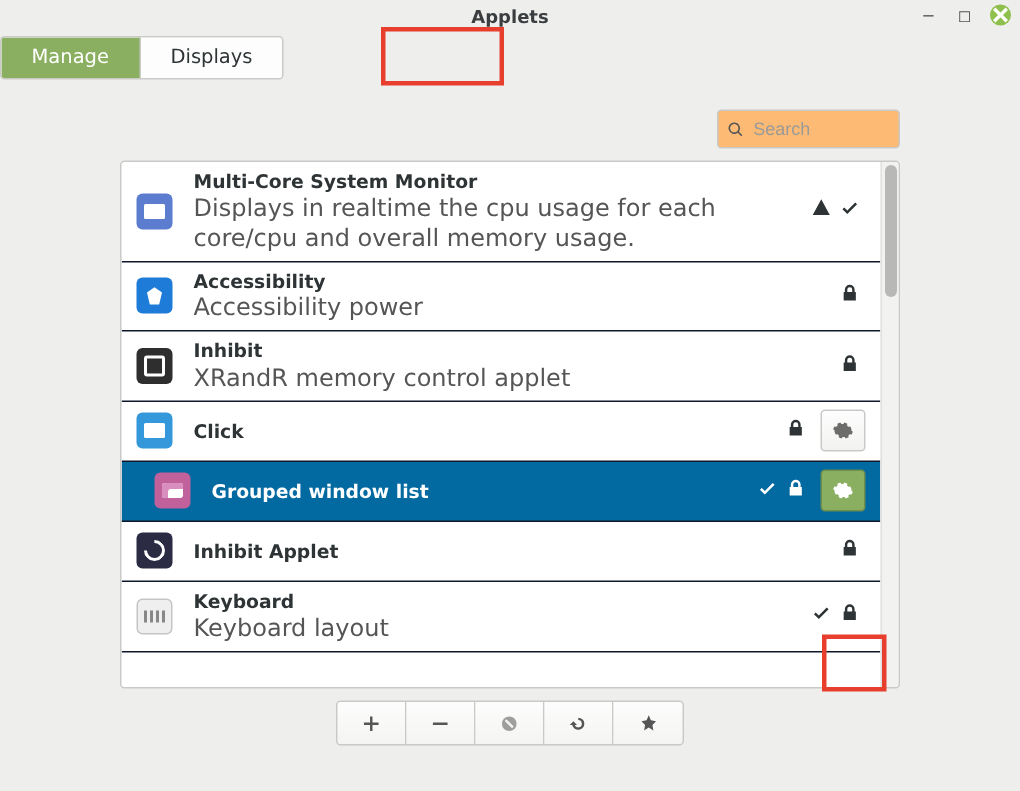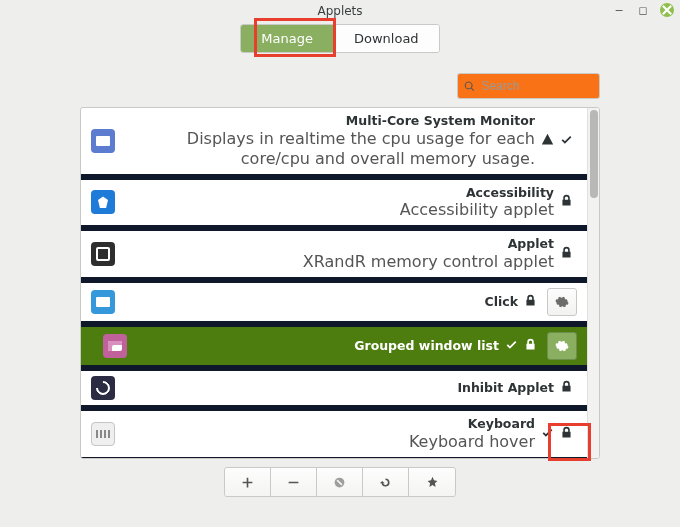--- a/index.html
+++ b/index.html
@@ -13,31 +13,31 @@
     overflow: hidden;
     position: relative;
   }
 
   
   .titlebar {
     height: 22px;
     display: flex; align-items: center; justify-content: center;
     position: relative;
   }
-  .titlebar .title { font-weight: 400; font-size: 12px; color: #3b3e40;}
+  .titlebar .title { font-weight: 700; font-size: 12px; color: #3b3e40;}
   .win-controls {
     position: absolute; right: 6px; top: 3px;
     display: flex; gap: 10px; align-items: center;
   }
   .win-btn { width: 14px; height: 14px; display:flex; align-items:center; justify-content:center; color:#555; font-size:11px;}
   .win-close { width:14px; height:14px; border-radius:50%; background:#8fbf4d; display:flex; align-items:center; justify-content:center; color:#fff; font-size:9px;}
 
   
   .tabs-row {
-    display:flex; justify-content:center; align-items:center;
+    display:flex; align-items:center;
     padding-top: 2px; padding-bottom: 14px;
     position: relative;
   }
   .tabs {
     display:flex;
     border:1px solid #c9c9c7;
     border-radius:3px;
     overflow:hidden;
     background:#fff;
   }
@@ -56,24 +56,24 @@
   .highlight-box {
     position:absolute;
     border:3px solid #e83e2e;
     pointer-events:none;
   }
   .hl-tabs { left:254px; top:18px; width:82px; height:39px; }
 
   
   .search-row { display:flex; justify-content:flex-end; padding: 6px 80px 8px 80px;}
   .search {
-    width: 143px; height:26px;
-    border:1px solid #c9c9c7;
-    border-radius:3px;
-    background:#f97316;
+    width: 122px; height:26px;
+    border:1px solid #c9c9c7;
+    border-radius:3px;
+    background:#fdba74;
     display:flex; align-items:center;
     padding:0 6px;
     color:#888;
   }
   .search svg { width:13px; height:13px; fill:#555; margin-right:4px;}
   .search input {
     border:none; outline:none; width:100%; font-size:12px;
     color:#2e3436; background:transparent;
   }
   .search input::placeholder { color:#9a9a98; }
@@ -88,24 +88,23 @@
     display:flex;
     overflow:hidden;
   }
   .list { flex:1; overflow:hidden; }
   .scrollbar { width:12px; background:#f2f2f0; border-left:1px solid #e0e0de; position:relative;}
   .scrollbar .thumb { position:absolute; left:2px; top:2px; width:8px; height:88px; background:#b8b8b6; border-radius:4px;}
 
   .row {
     display:flex; align-items:center;
     padding: 5px 10px 5px 10px;
-    border-bottom:6px solid #0f172a;
+    border-bottom:1px solid #0f172a;
     min-height: 40px;
     position:relative;
-    text-align:right;
   }
   .row .icon-box {
     width:24px; height:24px;
     margin-right:14px;
     flex-shrink:0;
     display:flex; align-items:center; justify-content:center;
     border-radius:4px;
   }
   .row .texts { flex:1; min-width:0;}
   .row .title-t { font-weight:700; font-size:12.5px; line-height:1.25; }
@@ -115,21 +114,21 @@
     width:30px; height:28px;
     border:1px solid #c9c9c7;
     border-radius:3px;
     display:flex; align-items:center; justify-content:center;
     background:linear-gradient(#fdfdfd,#f2f2f0);
     margin-left:6px;
     flex-shrink:0;
   }
   .row .cfg-btn svg { width:14px; height:14px; fill:#6c6c6a;}
   .row.selected {
-    background:#4d7c0f;
+    background:#0369a1;
     color:#fff;
     padding-left:22px;
   }
   .row.selected .desc { color:#f4f9ee; }
   .row.selected .cfg-btn { border-color:#6e8e4c; background:#8aaf60;}
   .row.selected .cfg-btn svg { fill:#fff; }
   .row.selected .status svg { fill:#fff; }
   .row .status svg { width:13px; height:13px; fill:#2e3436;}
   .warn-icon svg { width:15px; height:15px; fill:#2e3436;}
 
@@ -187,21 +186,21 @@
       <svg viewBox="0 0 10 10">
           <path d="M2 2l6 6M8 2l-6 6" stroke="#fff" stroke-width="1.6" fill="none"></path>
         </svg>
     </div>
   </div>
 </div>
 
 <div class="tabs-row">
   <div class="tabs">
     <div class="tab active">Manage</div>
-    <div class="tab">Download</div>
+    <div class="tab">Displays</div>
   </div>
 </div>
 <div class="highlight-box hl-tabs"></div>
 
 <div class="search-row">
   <div class="search">
     <svg viewBox="0 0 16 16">
         <path d="M6.5 1a5.5 5.5 0 014.38 8.82l3.4 3.4-1.06 1.06-3.4-3.4A5.5 5.5 0 116.5 1zm0 1.5a4 4 0 100 8 4 4 0 000-8z"></path>
       </svg>
     <input placeholder="Search" style="">
@@ -223,32 +222,32 @@
               </svg></span>
             <span><svg viewBox="0 0 16 16">
                 <path d="M6 10.2L3.5 7.7 2 9.2l4 4 8-8L12.5 3.7z"></path>
               </svg></span>
           </div>
         </div>
         <div class="row">
           <div class="icon-box ic-access"></div>
           <div class="texts">
             <div class="title-t">Accessibility</div>
-            <div class="desc">Accessibility applet</div>
+            <div class="desc">Accessibility power</div>
           </div>
           <div class="status">
             <span><svg viewBox="0 0 16 16">
                 <path d="M4 7V5a4 4 0 118 0v2h1v7H3V7h1zm2 0h4V5a2 2 0 10-4 0v2z"></path>
               </svg></span>
           </div>
         </div>
         <div class="row">
           <div class="icon-box ic-display"></div>
           <div class="texts">
-            <div class="title-t">Applet</div>
+            <div class="title-t">Inhibit</div>
             <div class="desc">XRandR memory control applet</div>
           </div>
           <div class="status">
             <span><svg viewBox="0 0 16 16">
                 <path d="M4 7V5a4 4 0 118 0v2h1v7H3V7h1zm2 0h4V5a2 2 0 10-4 0v2z"></path>
               </svg></span>
           </div>
         </div>
         <div class="row">
           <div class="icon-box ic-expo"></div>
@@ -293,21 +292,21 @@
           <div class="status">
             <span><svg viewBox="0 0 16 16">
                 <path d="M4 7V5a4 4 0 118 0v2h1v7H3V7h1zm2 0h4V5a2 2 0 10-4 0v2z"></path>
               </svg></span>
           </div>
         </div>
         <div class="row">
           <div class="icon-box ic-keyboard"></div>
           <div class="texts">
             <div class="title-t">Keyboard</div>
-            <div class="desc">Keyboard hover</div>
+            <div class="desc">Keyboard layout</div>
           </div>
           <div class="status">
             <span><svg viewBox="0 0 16 16">
                 <path d="M6 10.2L3.5 7.7 2 9.2l4 4 8-8L12.5 3.7z"></path>
               </svg></span>
             <span><svg viewBox="0 0 16 16">
                 <path d="M4 7V5a4 4 0 118 0v2h1v7H3V7h1zm2 0h4V5a2 2 0 10-4 0v2z"></path>
               </svg></span>
           </div>
         </div>

